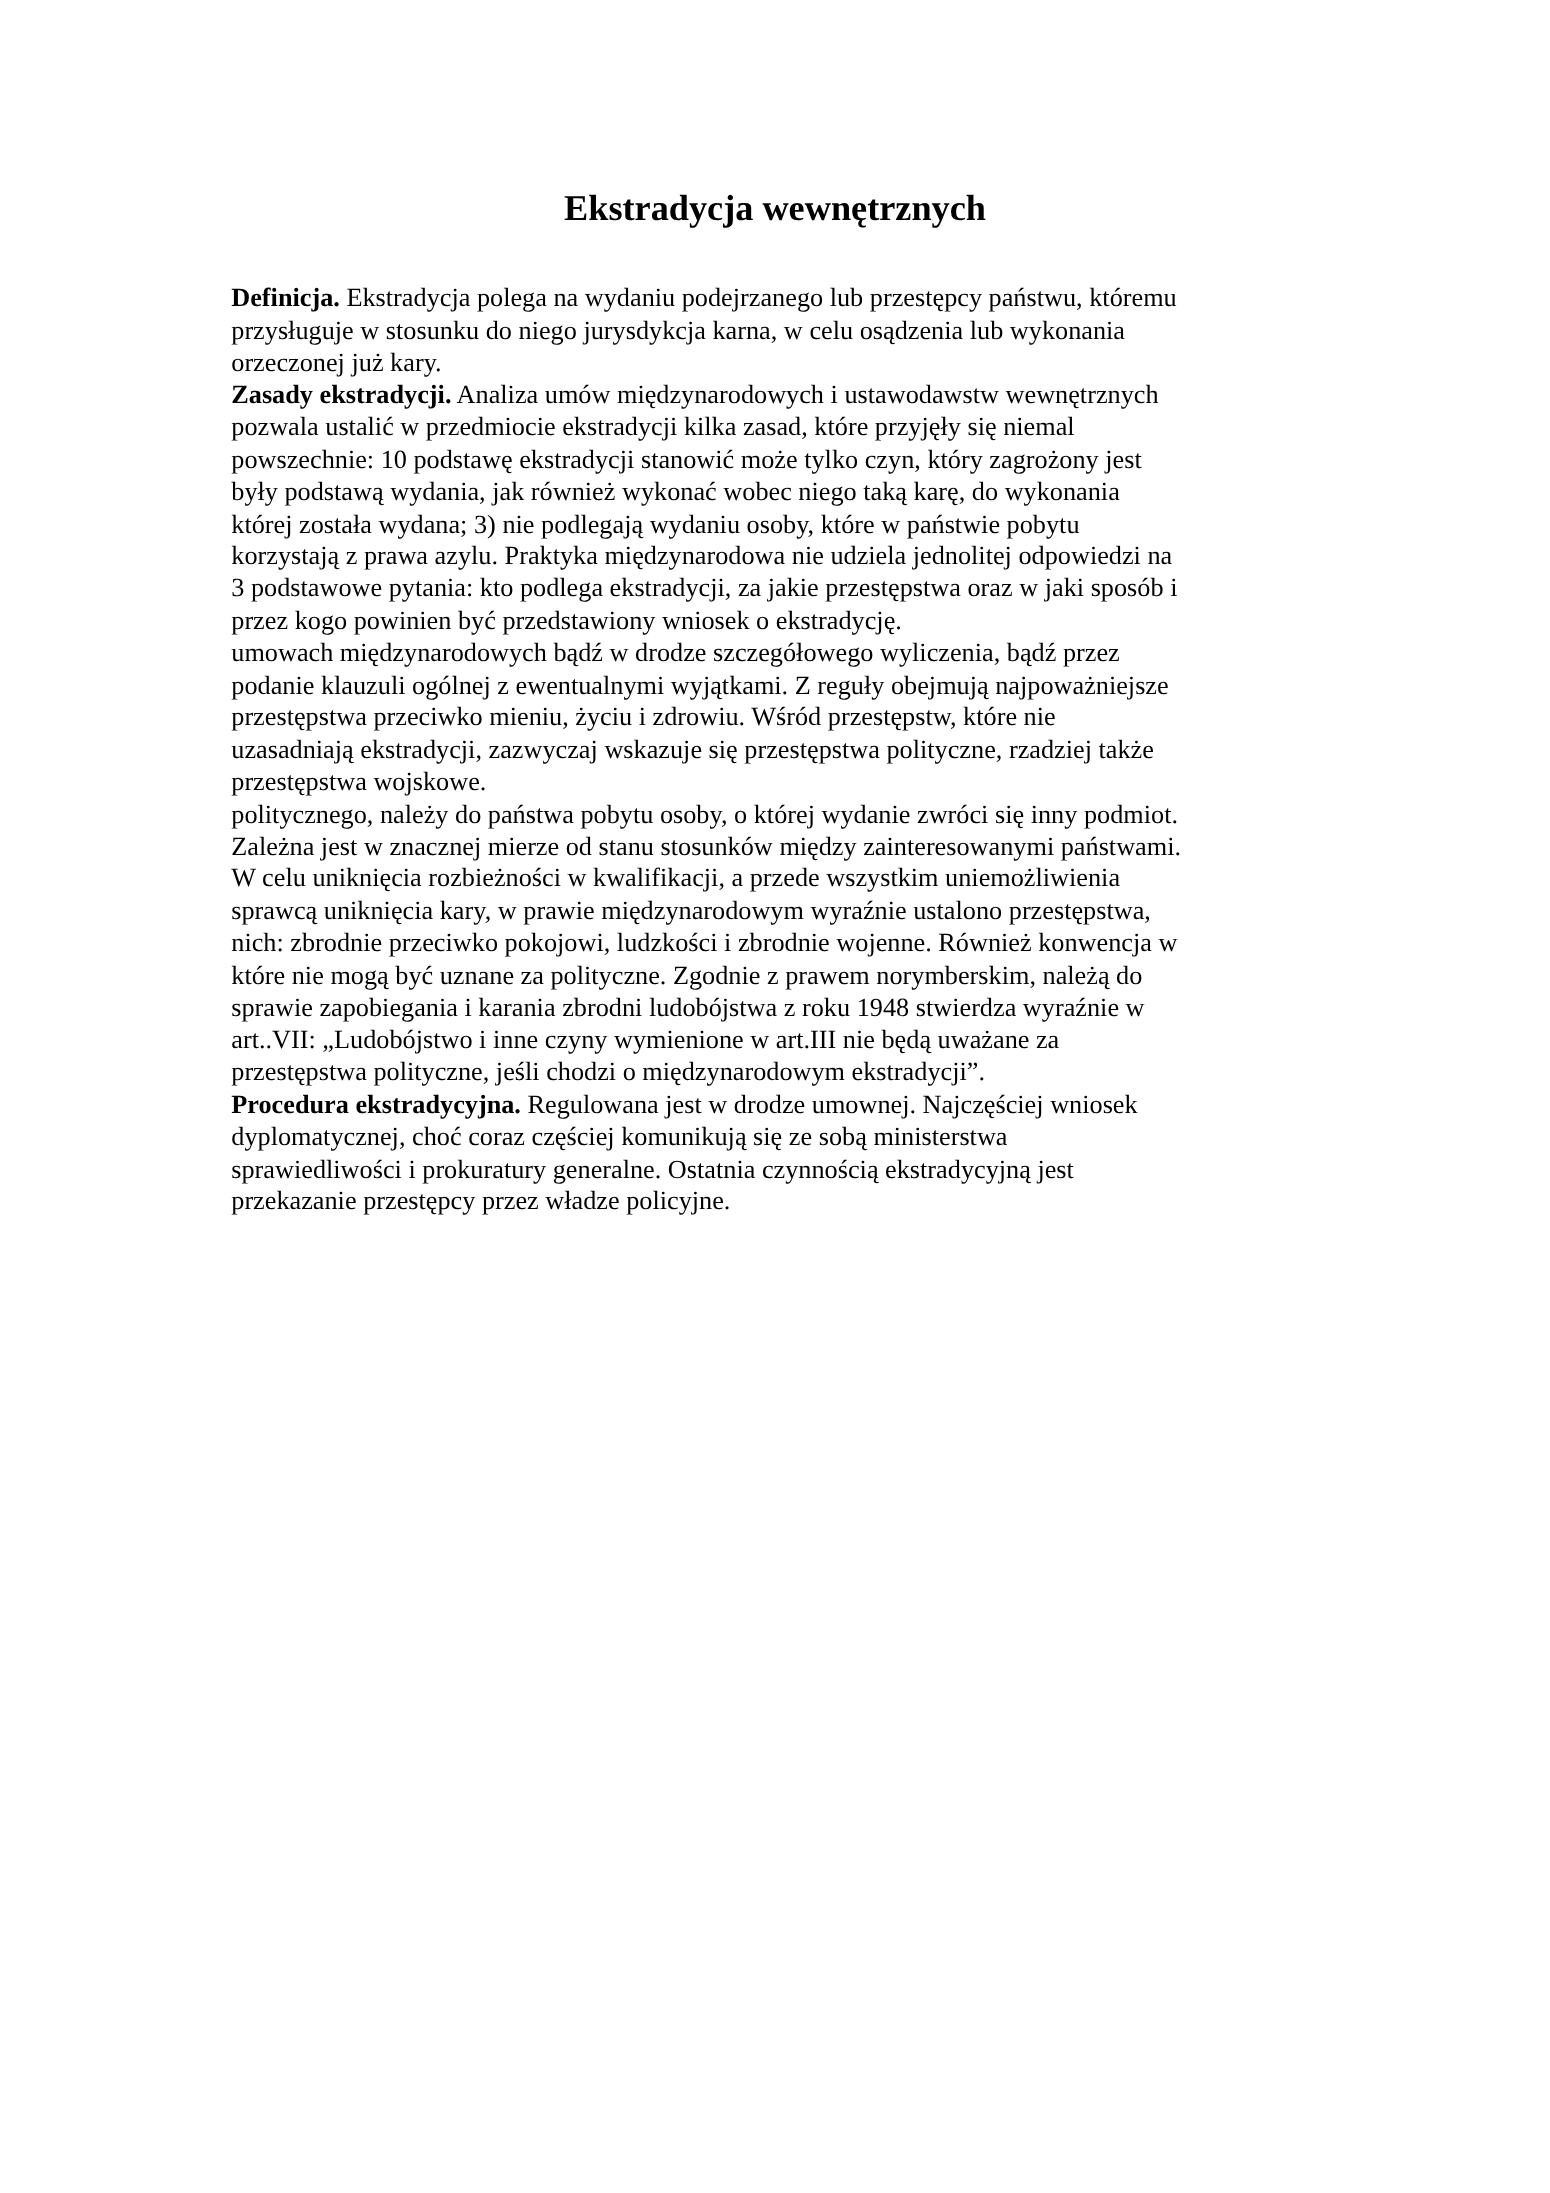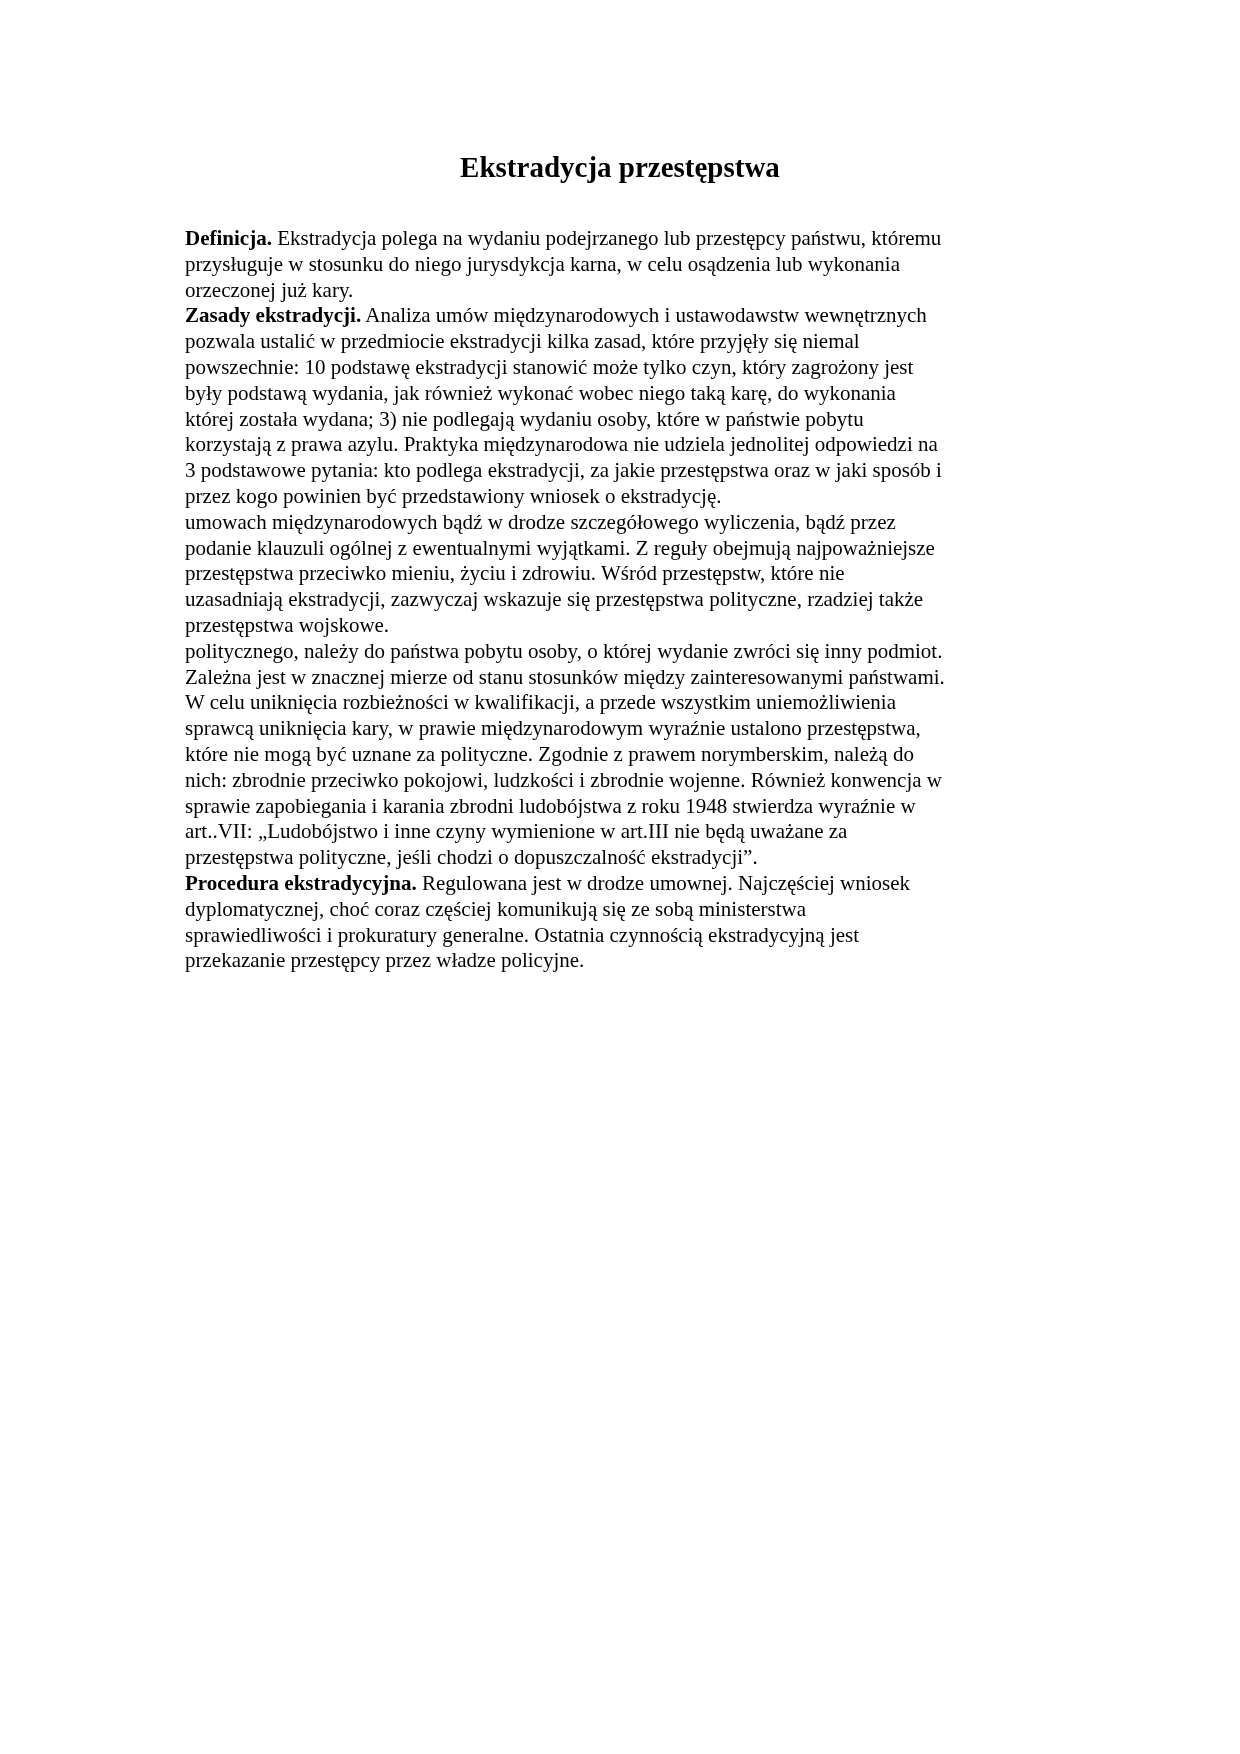--- a/index.html
+++ b/index.html
@@ -48,21 +48,21 @@
       white-space: nowrap;
     }
     .b {
       font-weight: bold;
     }
   </style>
 </head>
 <body>
 
 <div class="page">
-  <h1 class="title">Ekstradycja przestępstwa</h1>
+  <h1 class="title">Ekstradycja wewnętrznych</h1>
 
   <div class="body">
 
     <div>
       <span class="line"><span class="b">Definicja.</span><span> Ekstradycja polega na wydaniu podejrzanego lub przestępcy państwu, któremu</span></span>
       <span class="line">przysługuje w stosunku do niego jurysdykcja karna, w celu osądzenia lub wykonania</span>
       <span class="line">orzeczonej już kary.</span>
     </div>
 
     <div>
@@ -82,25 +82,25 @@
       <span class="line">przestępstwa przeciwko mieniu, życiu i zdrowiu. Wśród przestępstw, które nie</span>
       <span class="line">uzasadniają ekstradycji, zazwyczaj wskazuje się przestępstwa polityczne, rzadziej także</span>
       <span class="line">przestępstwa wojskowe.</span>
     </div>
 
     <div>
       <span class="line">politycznego, należy do państwa pobytu osoby, o której wydanie zwróci się inny podmiot.</span>
       <span class="line">Zależna jest w znacznej mierze od stanu stosunków między zainteresowanymi państwami.</span>
       <span class="line">W celu uniknięcia rozbieżności w kwalifikacji, a przede wszystkim uniemożliwienia</span>
       <span class="line">sprawcą uniknięcia kary, w prawie międzynarodowym wyraźnie ustalono przestępstwa,</span>
+      <span class="line">nich: zbrodnie przeciwko pokojowi, ludzkości i zbrodnie wojenne. Również konwencja w</span>
       <span class="line">które nie mogą być uznane za polityczne. Zgodnie z prawem norymberskim, należą do</span>
-      <span class="line">nich: zbrodnie przeciwko pokojowi, ludzkości i zbrodnie wojenne. Również konwencja w</span>
       <span class="line">sprawie zapobiegania i karania zbrodni ludobójstwa z roku 1948 stwierdza wyraźnie w</span>
       <span class="line">art..VII: „Ludobójstwo i inne czyny wymienione w art.III nie będą uważane za</span>
-      <span class="line">przestępstwa polityczne, jeśli chodzi o dopuszczalność ekstradycji”.</span>
+      <span class="line">przestępstwa polityczne, jeśli chodzi o międzynarodowym ekstradycji”.</span>
     </div>
 
     <div>
       <span class="line"><span class="b">Procedura ekstradycyjna.</span><span> Regulowana jest w drodze umownej. Najczęściej wniosek</span></span>
       <span class="line">dyplomatycznej, choć coraz częściej komunikują się ze sobą ministerstwa</span>
       <span class="line">sprawiedliwości i prokuratury generalne. Ostatnia czynnością ekstradycyjną jest</span>
       <span class="line">przekazanie przestępcy przez władze policyjne.</span>
     </div>
 
   </div>

